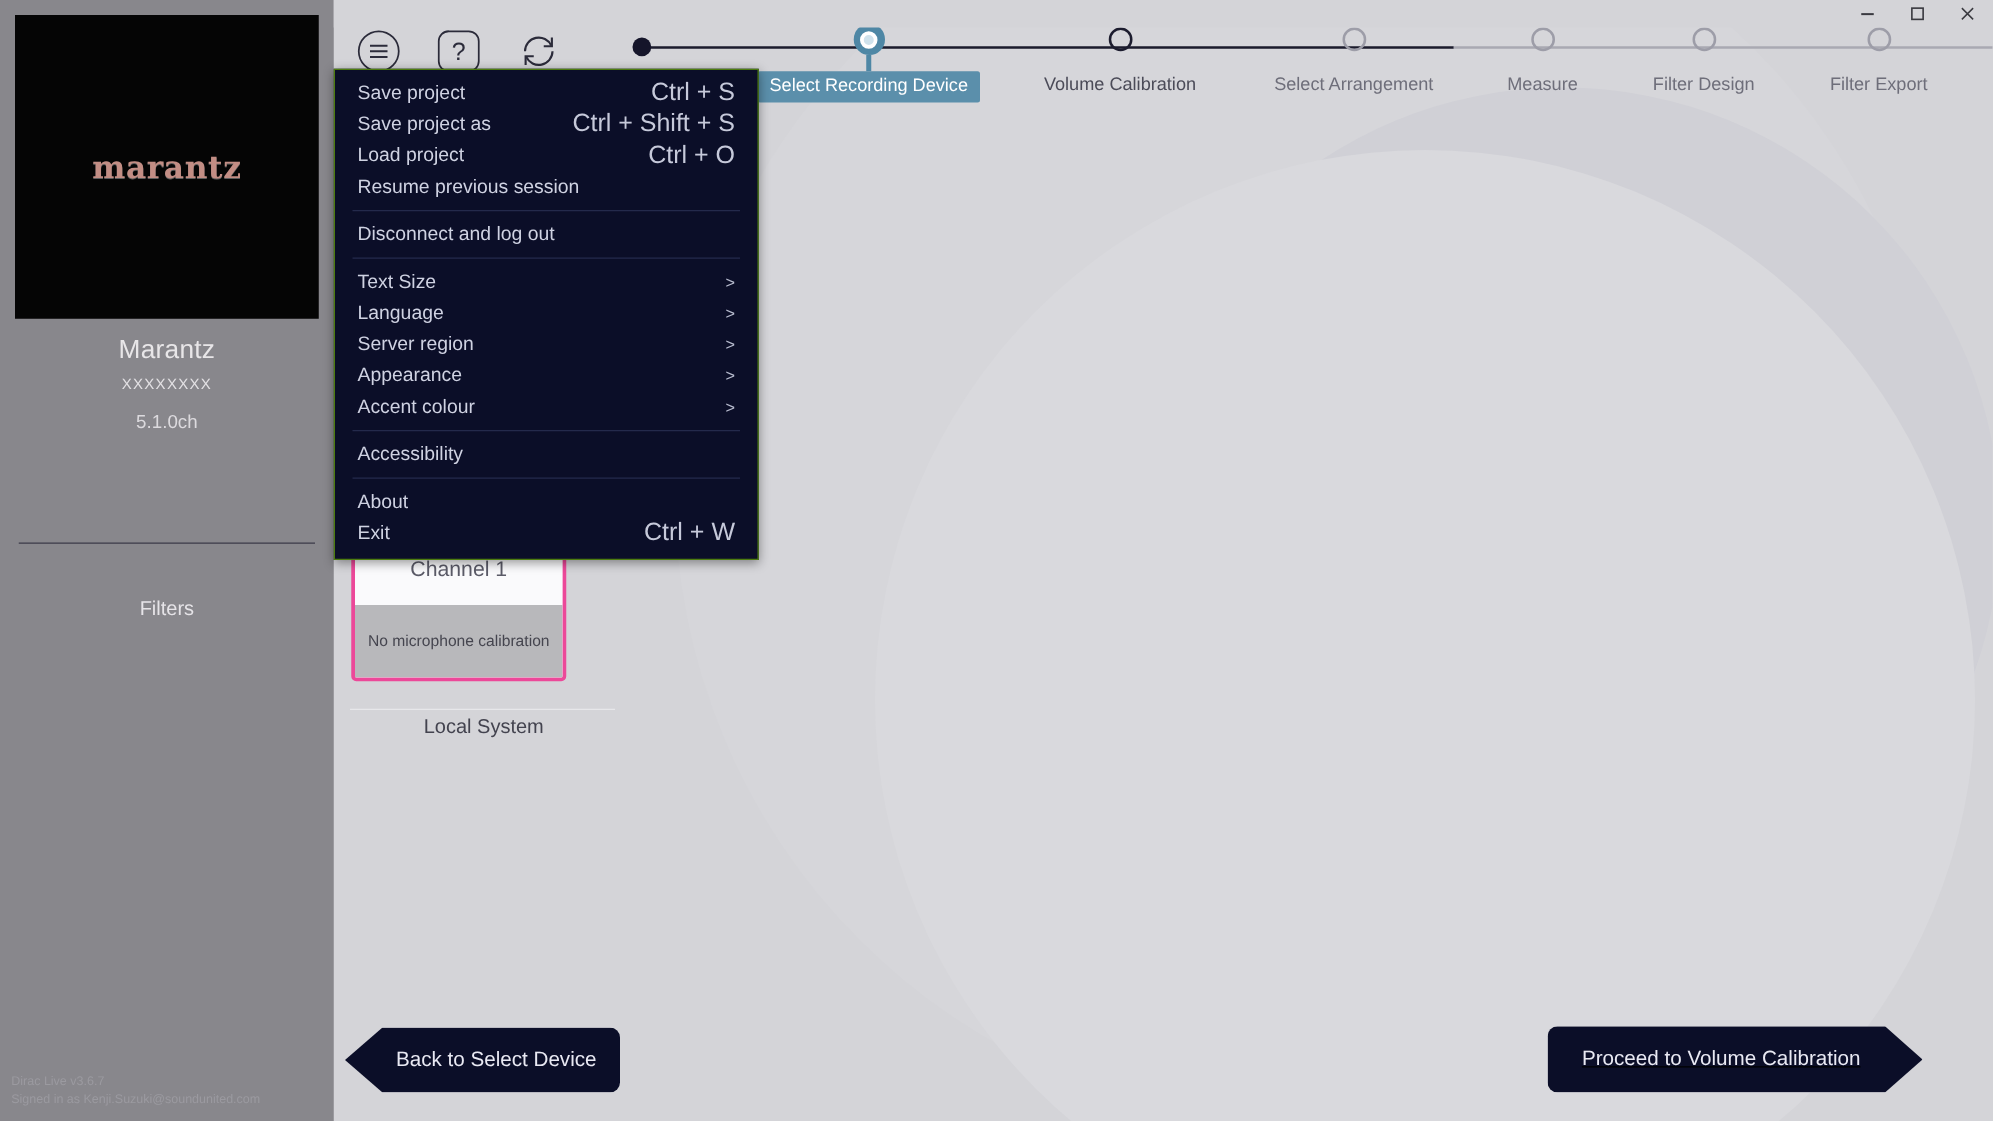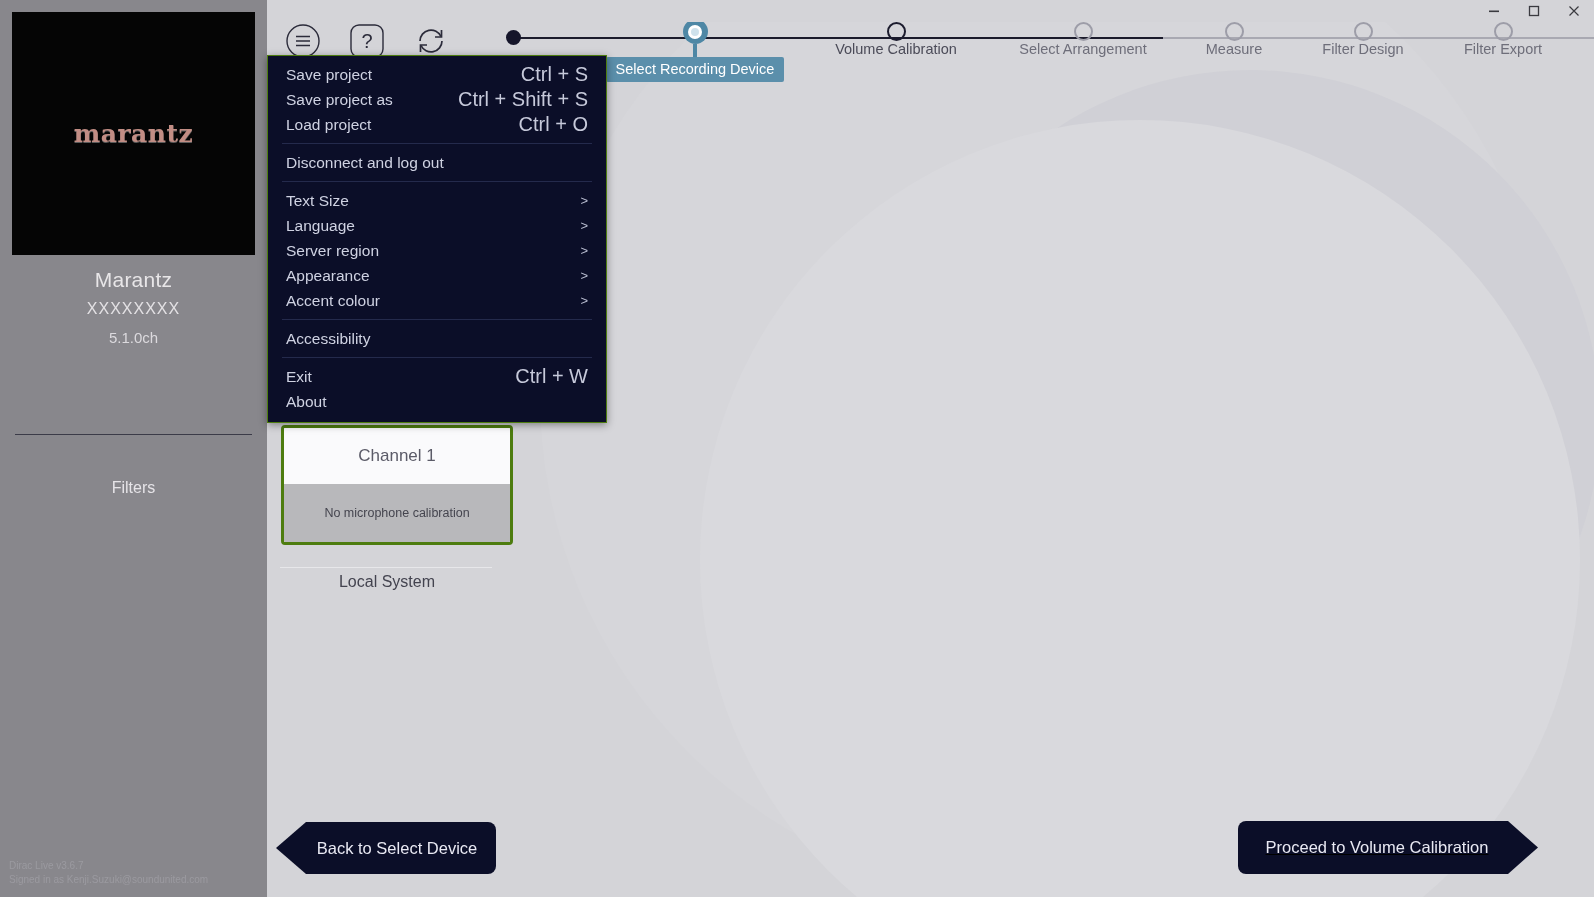--- a/index.html
+++ b/index.html
@@ -58,21 +58,21 @@
     color: #c28d84;
     text-shadow: 0 1px 0 rgba(255,255,255,0.35);
   }
   .device-name {
     position: absolute; left: 0; top: 268px; width: 267px;
     text-align: center; font-size: 21px; color: #e8e6e8; font-weight: 400;
     letter-spacing: 0.2px;
   }
   .device-model {
     position: absolute; left: 0; top: 300px; width: 267px;
-    text-align: center; font-size: 16px; color: #e3e1e4; letter-spacing: 1px;
+    text-align: center; font-size: 12px; color: #e3e1e4; letter-spacing: 1px;
   }
   .device-channels {
     position: absolute; left: 0; top: 329px; width: 267px;
     text-align: center; font-size: 15px; color: #dcdade;
   }
   .sb-divider {
     position: absolute; left: 15px; top: 434px; width: 237px; height: 1px;
     background: #3b3b48;
   }
   .filters-link {
@@ -119,21 +119,21 @@
     display: flex; flex-direction: column; align-items: center;
     width: 200px; margin-left: -100px;
   }
   .step-circle {
     width: 19px; height: 19px; border-radius: 50%;
     background: transparent;
     border: 2px solid #9d9da8;
   }
   .step-circle.next { border-color: #1c1c2e; }
   .step-label {
-    font-size: 14.5px; color: #4b4b58; white-space: nowrap;
+    margin-top: 19px; font-size: 14.5px; color: #4b4b58; white-space: nowrap;
   }
   .step-label.faded { color: #6e6e7a; }
 
   .step.active .step-marker {
     width: 25px; height: 25px; border-radius: 50%;
     background: #4e87a5;
     display: flex; align-items: center; justify-content: center;
     margin-top: -3px;
   }
   .step.active .step-marker i {
@@ -149,22 +149,22 @@
     font-size: 14.5px; padding: 4px 10px 5px;
     border-radius: 2px; white-space: nowrap;
   }
 
   
   .channel-area {
     position: absolute; left: 267px; top: 95px; width: 240px; z-index: 10;
   }
   .channel-card {
     position: absolute; left: 14px; top: 330px;
-    width: 232px; height: 120px;
-    border: 3px solid #4d7c0f;
+    width: 172px; height: 120px;
+    border: 3px solid #ec4899;
     border-radius: 4px;
     background: #fbfbfd;
     overflow: hidden;
   }
   .channel-card-title {
     height: 56px; display: flex; align-items: center; justify-content: center;
     font-size: 17px; color: #5b5b68; background: #fafafc;
   }
   .channel-card-status {
     height: 58px; display: flex; align-items: center; justify-content: center;
@@ -364,20 +364,23 @@
       <span class="mi-short">Ctrl + S</span>
     </div>
     <div class="menu-item">
       <span class="mi-label">Save project as</span>
       <span class="mi-short">Ctrl + Shift + S</span>
     </div>
     <div class="menu-item">
       <span class="mi-label">Load project</span>
       <span class="mi-short">Ctrl + O</span>
     </div>
+    <div class="menu-item">
+      <span class="mi-label">Resume previous session</span>
+    </div>
 
     <div class="menu-sep"></div>
 
     <div class="menu-item">
       <span class="mi-label">Disconnect and log out</span>
     </div>
 
     <div class="menu-sep"></div>
 
     <div class="menu-item">
@@ -403,21 +406,21 @@
 
     <div class="menu-sep"></div>
 
     <div class="menu-item">
       <span class="mi-label">Accessibility</span>
     </div>
 
     <div class="menu-sep"></div>
 
     <div class="menu-item">
+      <span class="mi-label">About</span>
+    </div>
+    <div class="menu-item">
       <span class="mi-label">Exit</span>
       <span class="mi-short">Ctrl + W</span>
     </div>
-    <div class="menu-item">
-      <span class="mi-label">About</span>
-    </div>
   </div>
 
 </div>
 
 </body></html>

